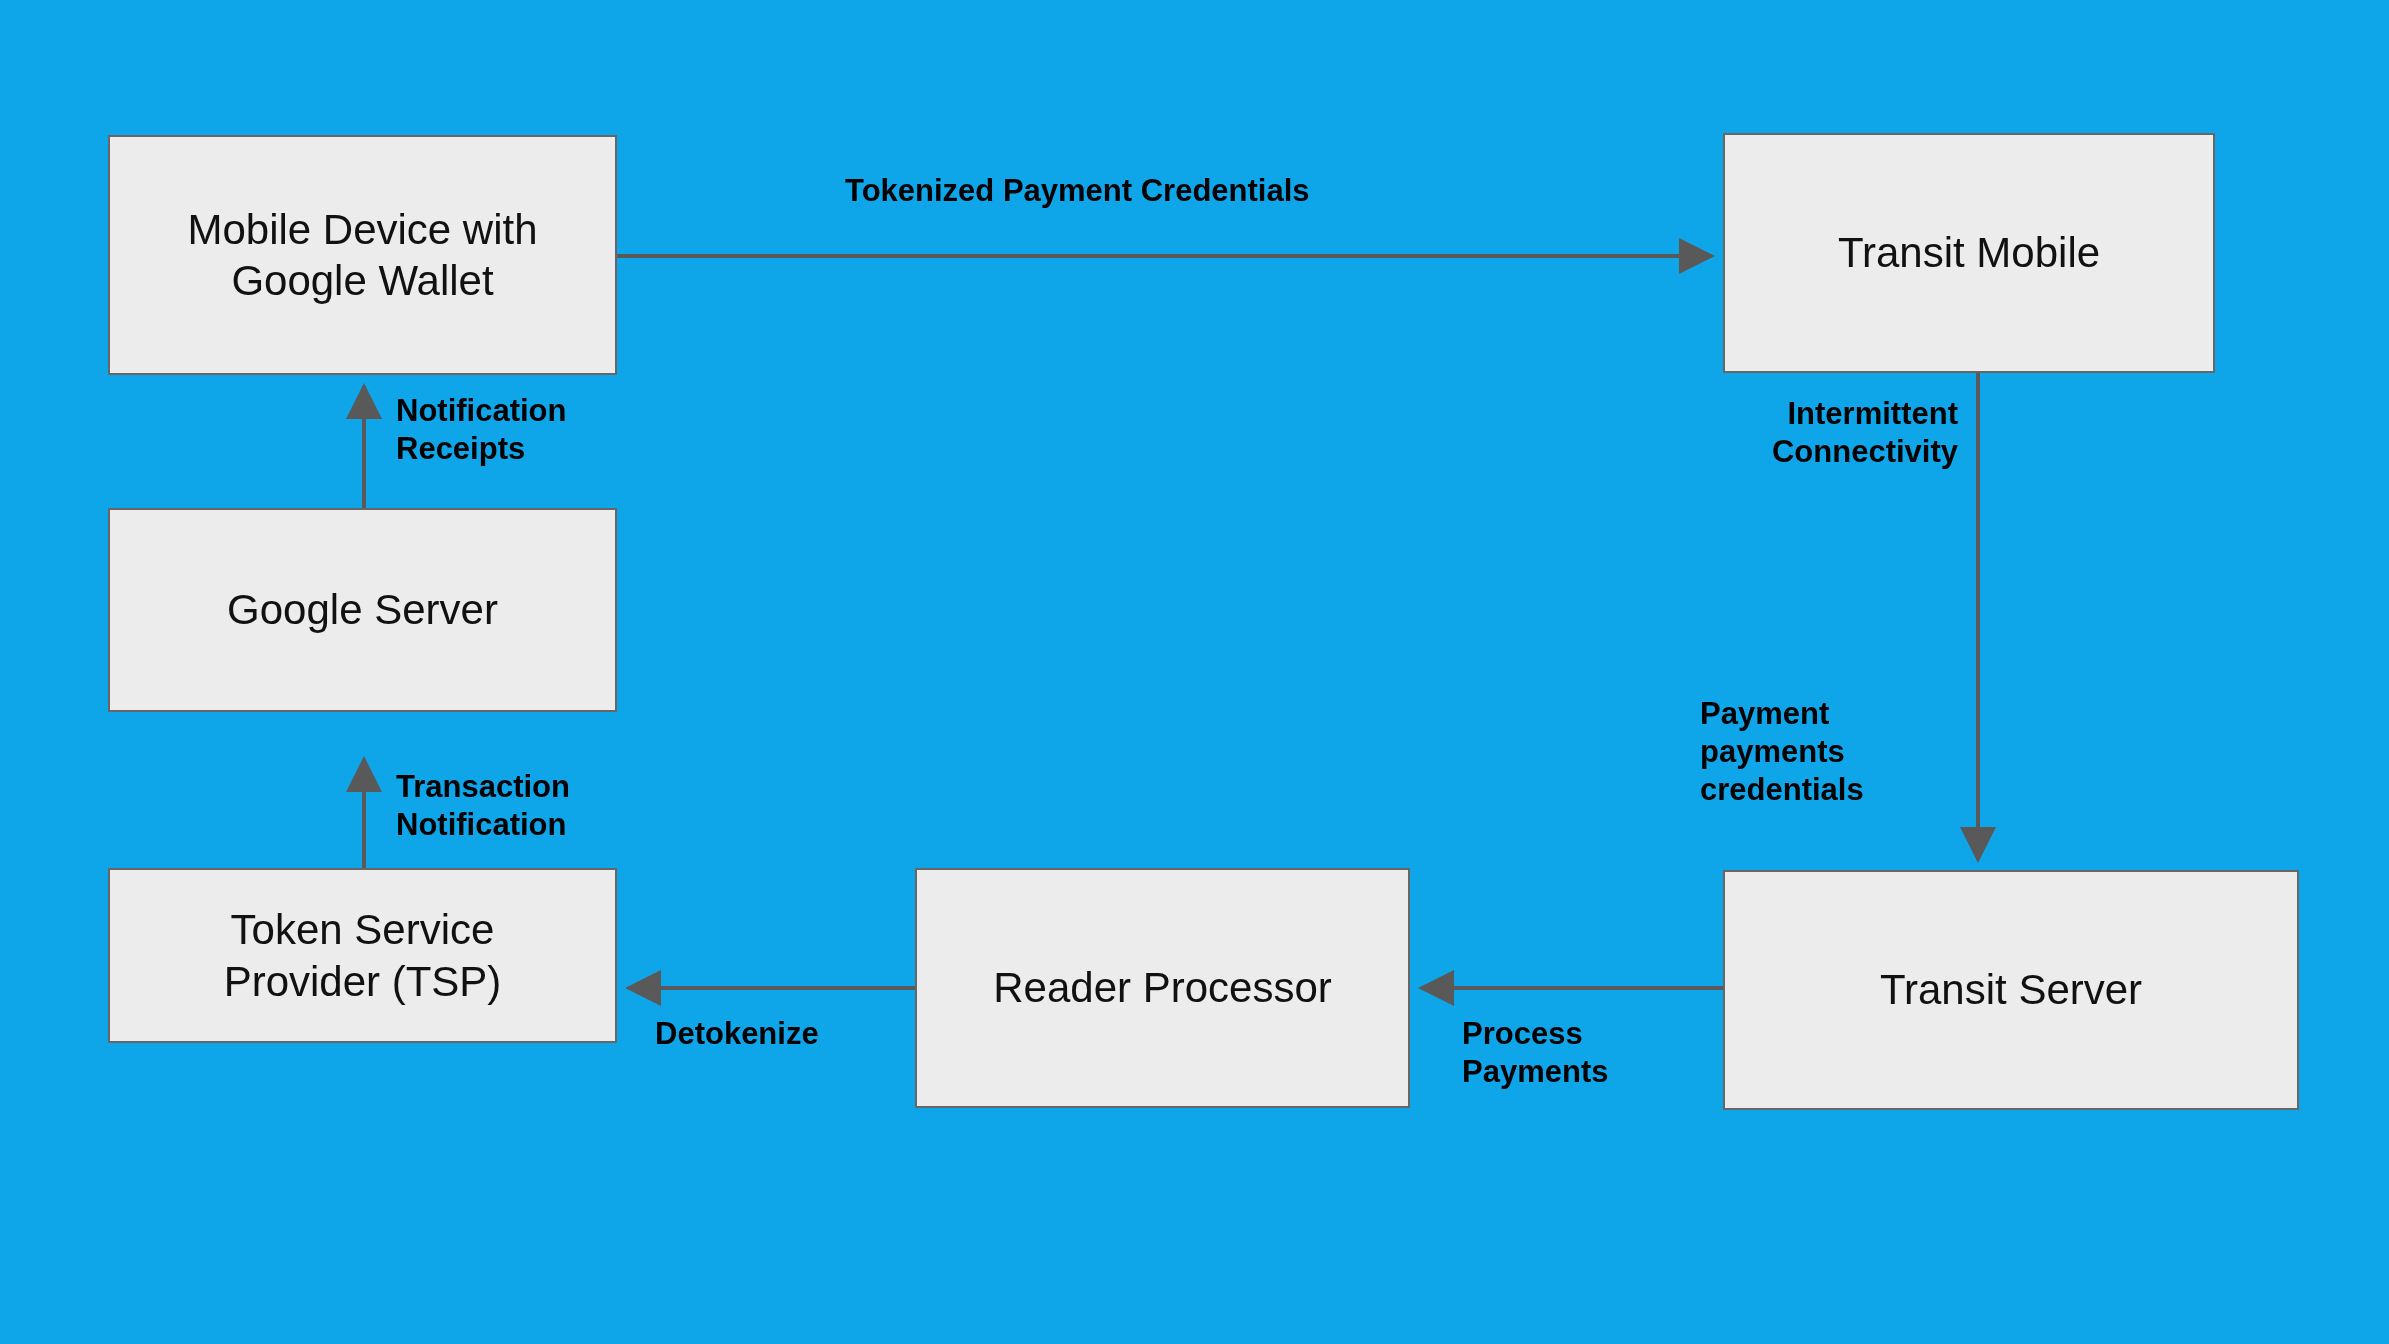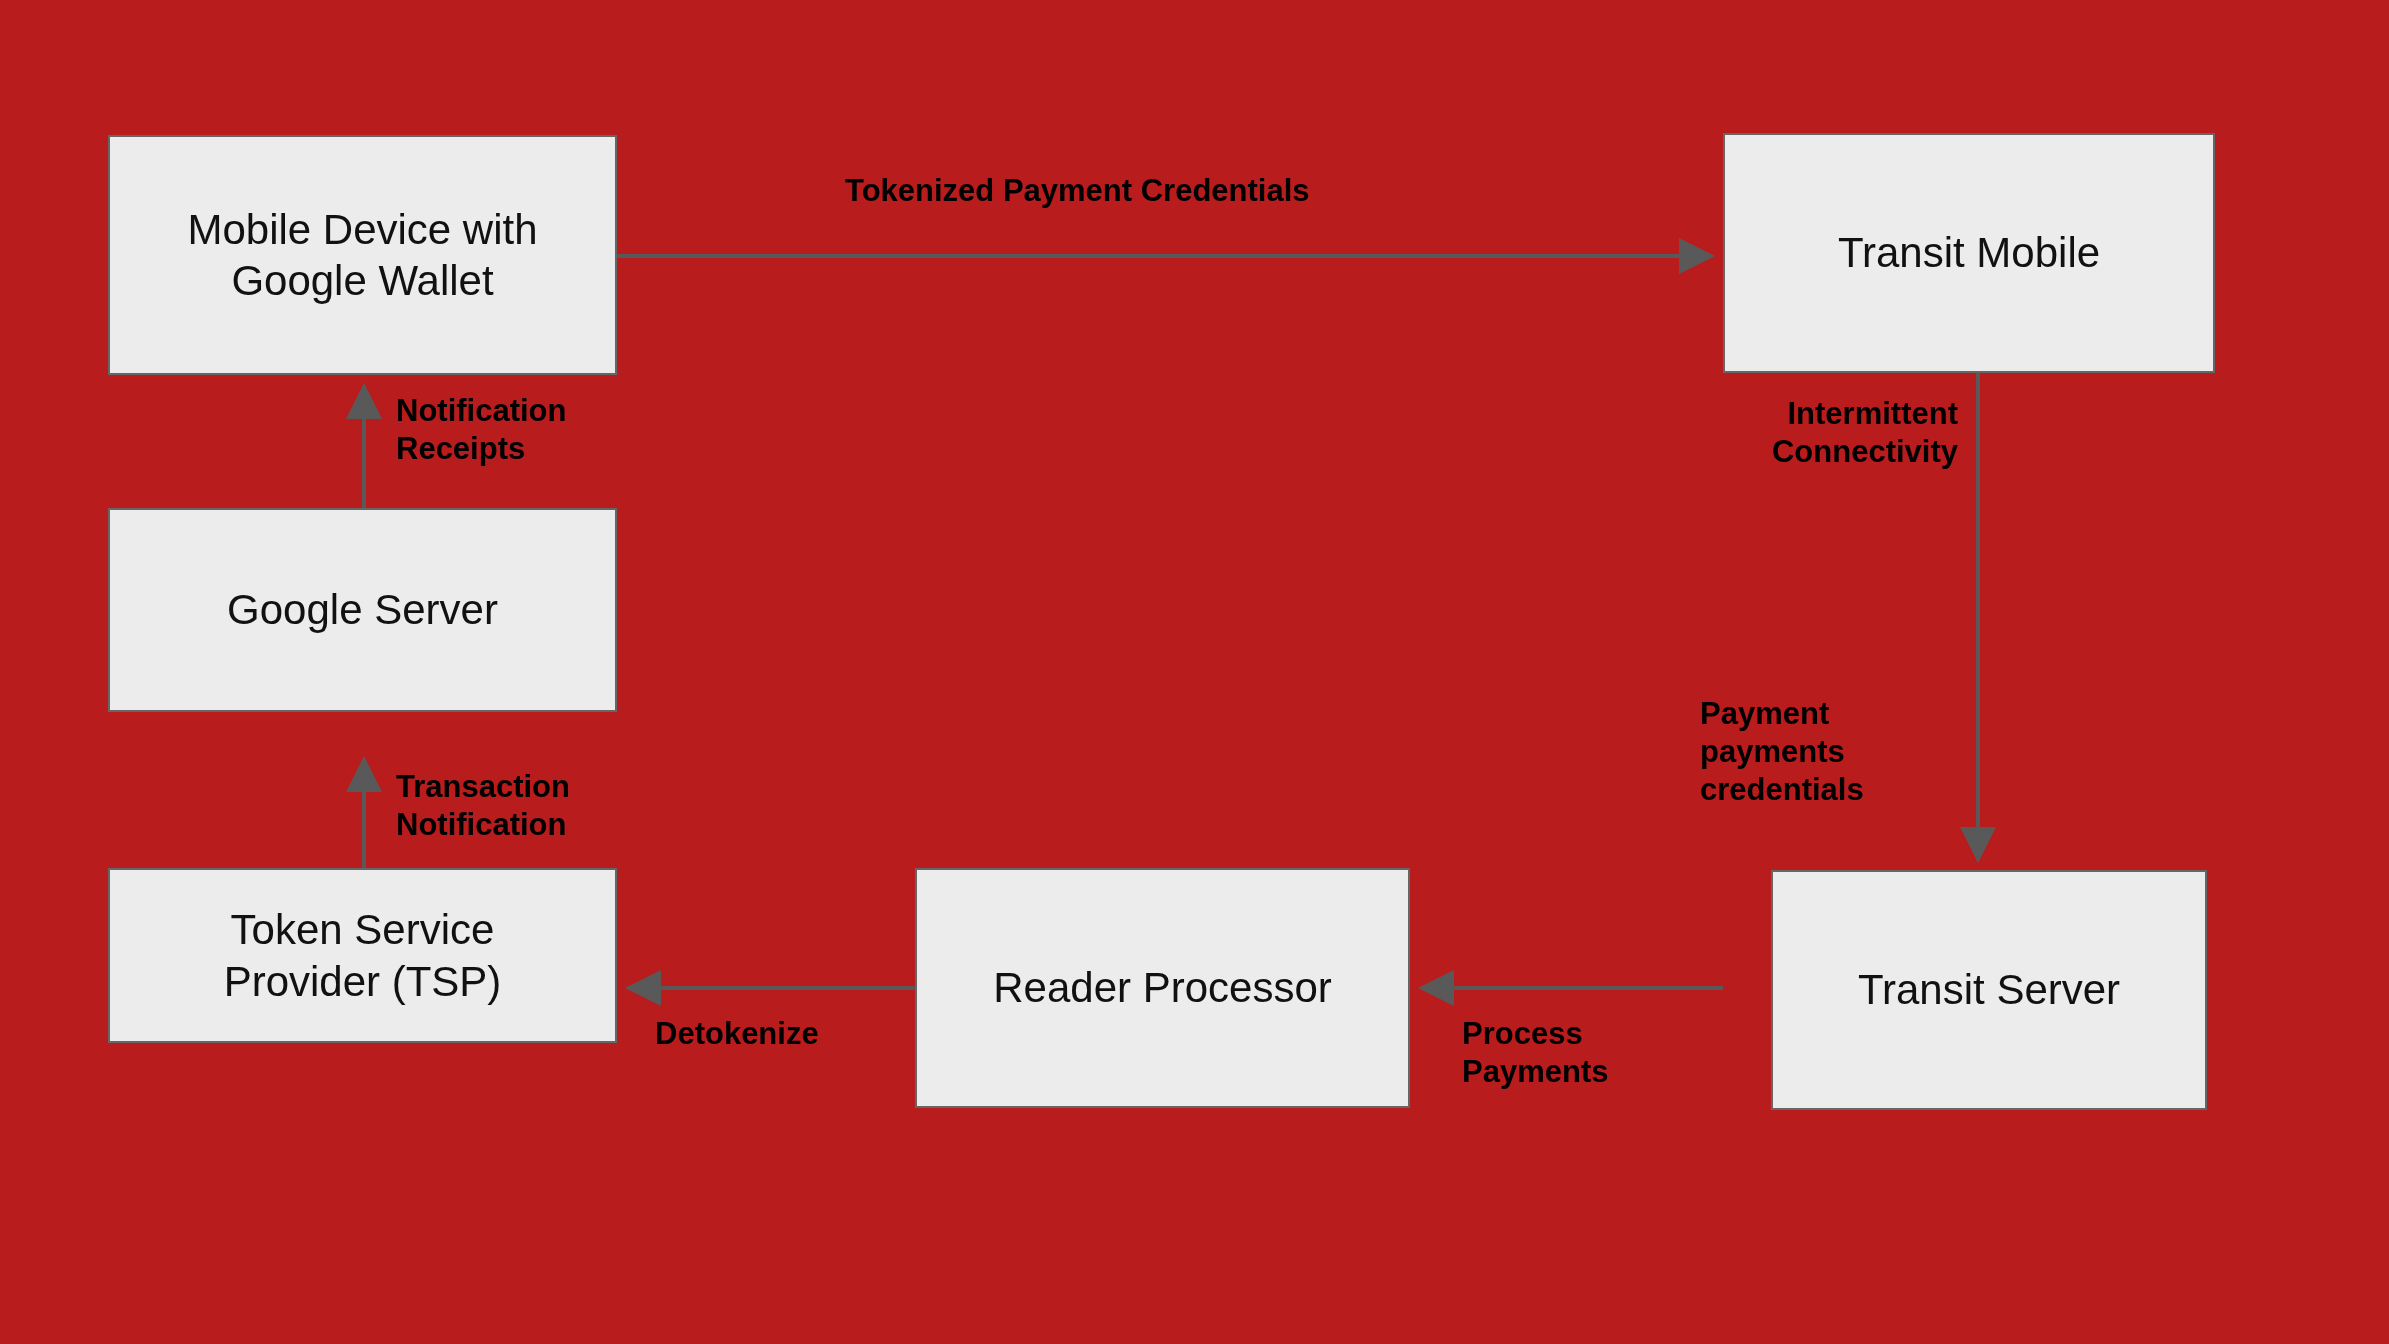--- a/index.html
+++ b/index.html
@@ -9,21 +9,21 @@
     background: #ffffff;
   }
   body {
     font-family: "Liberation Sans", sans-serif;
     -webkit-font-smoothing: antialiased;
   }
   #canvas {
     position: relative;
     width: 2389px;
     height: 1344px;
-    background: #b91c1c;
+    background: #0ea5e9;
     overflow: hidden;
   }
   #edges {
     position: absolute;
     left: 0;
     top: 0;
     width: 2389px;
     height: 1344px;
     pointer-events: none;
   }
@@ -109,21 +109,21 @@
   </div>
 
   <div class="node" style="left:915px; top:868px; width:495px; height:240px;">
     <span class="node-label">Reader Processor</span>
   </div>
 
   <div class="node" style="left:1723px; top:133px; width:492px; height:240px;">
     <span class="node-label">Transit Mobile</span>
   </div>
 
-  <div class="node" style="left:1723px; top:870px; width:436px; height:240px;margin-left:48px;">
+  <div class="node" style="left:1723px; top:870px; width:576px; height:240px;">
     <span class="node-label">Transit Server</span>
   </div>
 
   <div class="edge-label lbl-center" style="left:845px; top:172px; width:700px;">Tokenized Payment Credentials</div>
 
   <div class="edge-label lbl-right" style="left:1638px; top:395px; width:320px;">Intermittent
 Connectivity</div>
 
   <div class="edge-label lbl-center" style="left:1700px; top:695px; width:255px;">Payment
 payments

